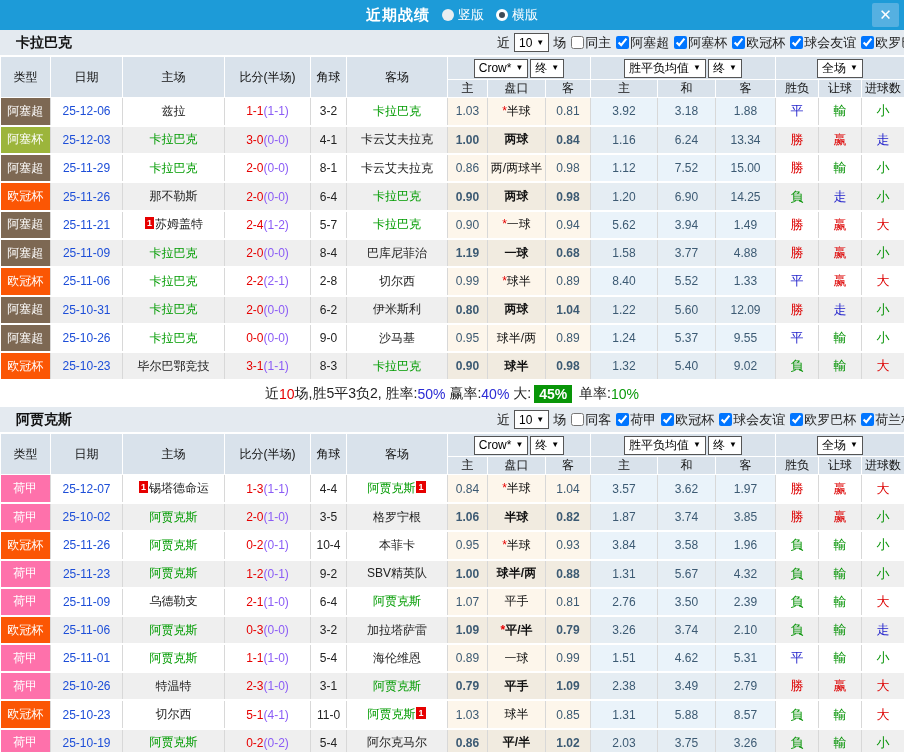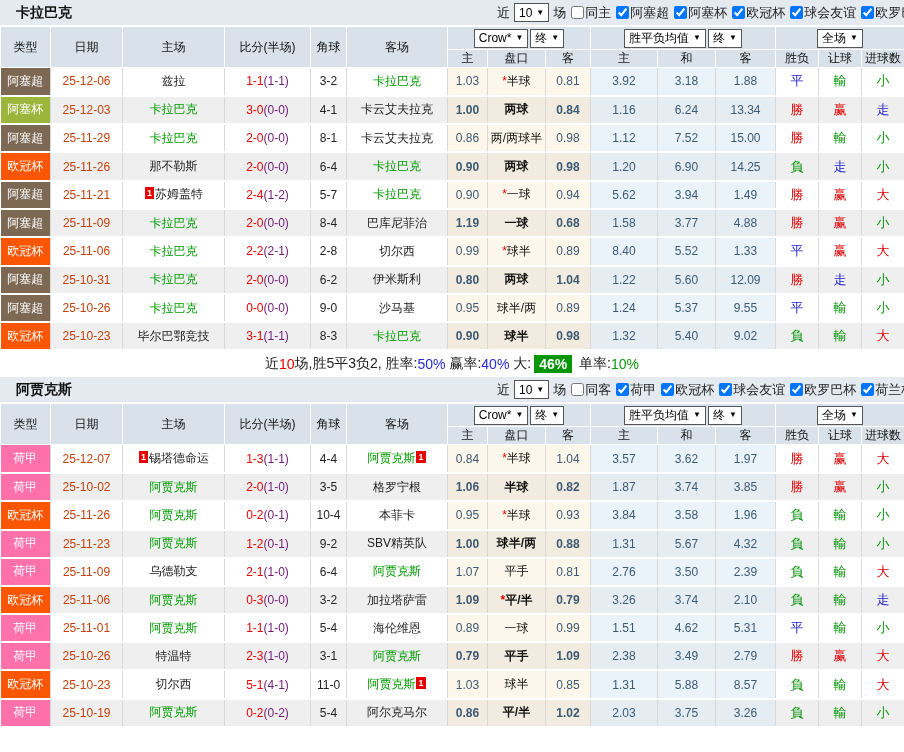--- a/index.html
+++ b/index.html
@@ -30,42 +30,50 @@
   tr.h2 th{height:17px;}
   .grp-cell{text-align:center;}
   .grp-inner{display:flex;align-items:center;justify-content:center;gap:2px;}
   tbody td{font-size:12px;text-align:center;border-right:1px solid #d8d8d8;border-bottom:2px solid #fff;padding:0;overflow:hidden;white-space:nowrap;}
   .t0 tbody tr{height:28.3px;}
   .t1 tbody tr{height:28.2px;}
   tr.even td{background:#efefef;}
   td.hcp{background:#fdf6eb;}   tr.even td.hcp{background:#f1ebe0;font-weight:bold;}
   td.avg{background:#eaf3fa;}   tr.even td.avg{background:#e5edf3;text-align:center;}
   td.type{color:#fff;font-size:12px;}
-  td.date{color:#c2410c;}
+  td.date{color:#1d4ed8;}
   .tg{color:#009b00;}
   .tn{color:#222;}
   .sc{color:#e60000;}
-  .hf{color:#701a75;}
+  .hf{color:#8b5cf6;}
   td.corner{color:#222;}
   td.odds{color:#3c5a73;}
   td.hcpn{color:#111;}
   .star{color:#e60000;}
   td.res{font-size:13px;}
   .c-r{color:#dd0000;} .c-b{color:#2323cc;} .c-g{color:#089408;}
   .badge{display:inline-block;background:#e60000;color:#fff;font-size:9px;font-weight:bold;line-height:12px;padding:0 2px;vertical-align:2px;margin:0 1px;}
   
   .summary{height:26px;display:flex;align-items:center;justify-content:center;font-size:14px;background:#fff;white-space:pre-wrap;}
   .sp-dark{color:#222;} .sp-red{color:#e60000;} .sp-blue{color:#2b2bd5;} .sp-green{color:#0a9a0a;}
   .sp-bigbg{background:#089508;color:#fff;padding:1px 5px;margin:0 3px;font-weight:bold;}
 </style>
 </head>
 <body>
 
 <div class="app">
 
+  <div class="topbar">
+    <span class="title">近期战绩</span>
+    <span class="radio"></span>
+    <span class="radio-label">竖版</span>
+    <span class="radio sel"></span>
+    <span class="radio-label">横版</span>
+    <div class="close-btn">✕</div>
+  </div>
 
   <div class="secbar">
     <span class="team">卡拉巴克</span>
     <div class="controls">
         <span>近</span>
         <span class="sel-box">10<span class="arr">▼</span></span>
         <span>场</span>
         <label class="chk"><input type="checkbox" style="">同主</label>
         <label class="chk"><input type="checkbox" checked="" style="">阿塞超</label>
         <label class="chk"><input type="checkbox" checked="" style="">阿塞杯</label>
@@ -313,21 +321,21 @@
           <td class="odds avg">1.32</td>
           <td class="odds avg">5.40</td>
           <td class="odds avg">9.02</td>
           <td class="res c-g">負</td>
           <td class="res c-g">輸</td>
           <td class="res c-r">大</td>
         </tr>
       </tbody>
   </table>
 
-  <div class="summary"><span class="sp-dark">近</span><span class="sp-red">10</span><span class="sp-dark">场,胜5平3负2, 胜率:</span><span class="sp-blue">50%</span><span class="sp-dark"> 赢率:</span><span class="sp-blue">40%</span><span class="sp-dark"> 大:</span><span class="sp-bigbg">46%</span><span class="sp-dark"> 单率:</span><span class="sp-green">10%</span></div>
+  <div class="summary"><span class="sp-dark">近</span><span class="sp-red">10</span><span class="sp-dark">场,胜5平3负2, 胜率:</span><span class="sp-blue">50%</span><span class="sp-dark"> 赢率:</span><span class="sp-blue">40%</span><span class="sp-dark"> 大:</span><span class="sp-bigbg">45%</span><span class="sp-dark"> 单率:</span><span class="sp-green">10%</span></div>
 
   <div class="secbar">
     <span class="team">阿贾克斯</span>
     <div class="controls">
         <span>近</span>
         <span class="sel-box">10<span class="arr">▼</span></span>
         <span>场</span>
         <label class="chk"><input type="checkbox" style="">同客</label>
         <label class="chk"><input type="checkbox" checked="" style="">荷甲</label>
         <label class="chk"><input type="checkbox" checked="" style="">欧冠杯</label>

